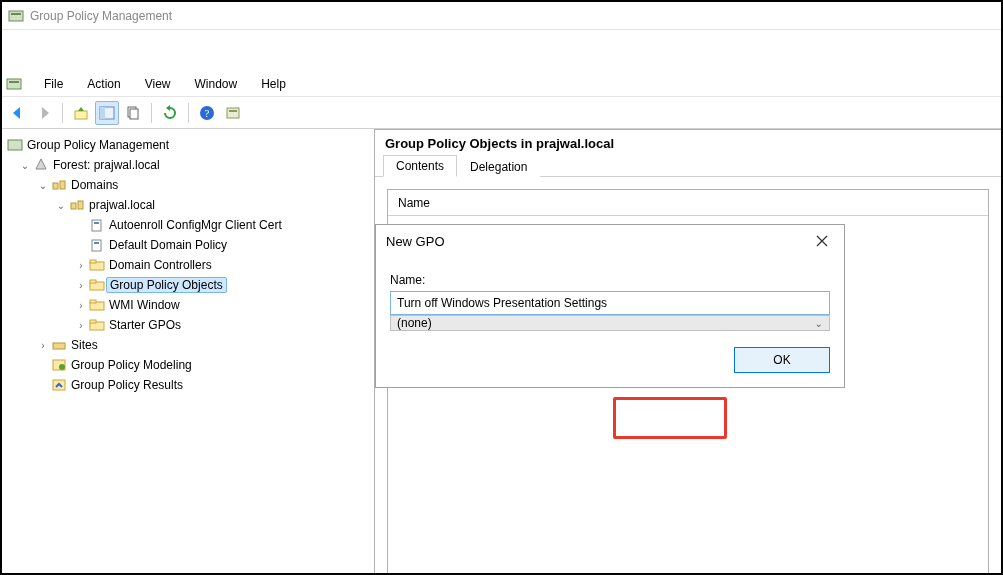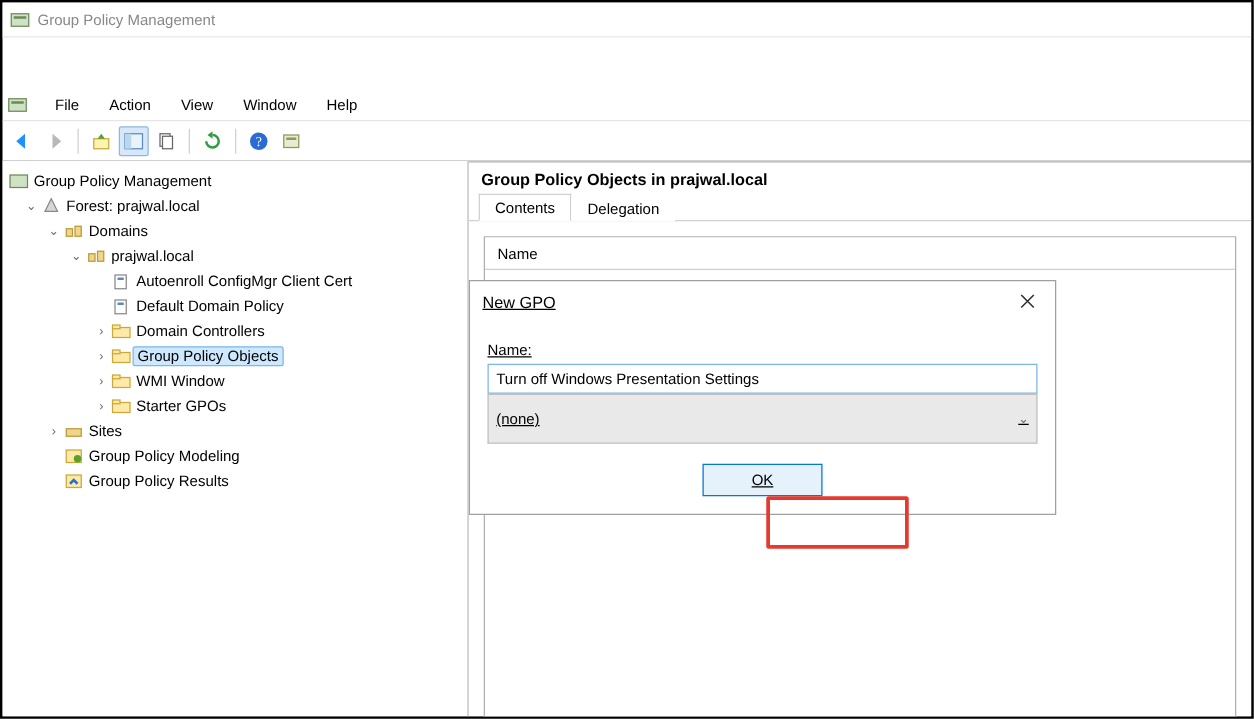--- a/index.html
+++ b/index.html
@@ -112,39 +112,38 @@
     background:#fff;
   }
   
   .dialog {
     position: absolute;
     left: 0px; top: 94px;
     width: 470px;
     border: 1px solid #a0a0a0;
     background: #fff;
     box-shadow: 0 0 0 rgba(0,0,0,0);
-    text-decoration: underline;
   }
   .dialog-title {
     height: 32px; display:flex; align-items:center; justify-content:space-between;
     padding: 0 10px; font-size: 13px;
   }
   .dialog-close { width:24px;height:24px;display:flex;align-items:center;justify-content:center;font-size:15px;}
   .dialog-body { padding: 10px 14px 6px 14px; }
   .dlg-label { margin-top:6px; margin-bottom:4px; }
   .dlg-input {
     width: 100%; height: 24px; border:1px solid #7ab6e8; padding: 2px 6px; font: inherit;
     outline:none;
   }
   .dlg-select {
-    width: 100%; height: 40px; border:1px solid #c0c0c0; background:#e9e9e9; padding: 4px 6px; font: inherit;
+    width: 100%; height: 16px; border:1px solid #c0c0c0; background:#e9e9e9; padding: 4px 6px; font: inherit;
     display:flex;align-items:center;justify-content:space-between;gap:28px;
   }
   .dlg-buttons {
-    display:flex; justify-content:center; gap: 18px; padding: 10px 14px 14px 14px;
+    display:flex; justify-content:flex-end; gap: 18px; padding: 10px 14px 14px 14px;
   }
   .dlg-btn {
     width: 96px; height: 26px; background:#e1e1e1; border:1px solid #adadad;
     display:flex;align-items:center;justify-content:center; font: inherit;
   }
   .dlg-btn.primary {
     border:1px solid #0078d7; background:#e5f1fb;
   }
   .ok-highlight {
     position:absolute; border:3px solid #e63a2e; pointer-events:none;

